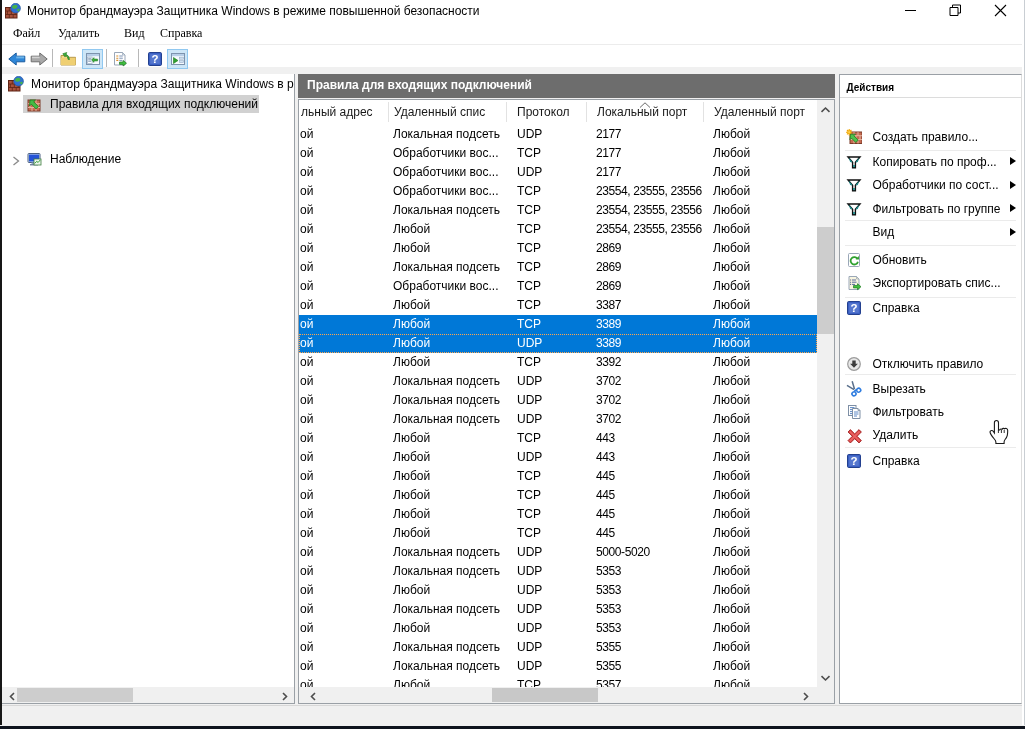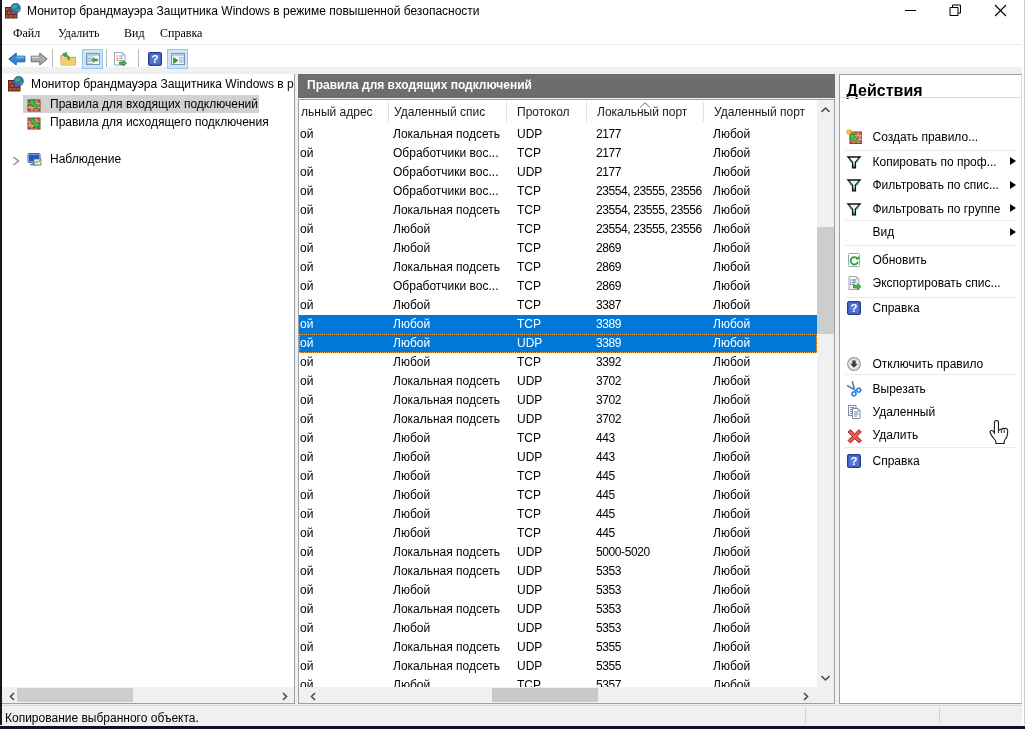--- a/index.html
+++ b/index.html
@@ -38,21 +38,21 @@
 .row i.c4 { letter-spacing:-0.4px; }
 .row.sel { background:#0078d7; color:#fff; }
 .row.foc { outline:1px dotted #ffa64d; outline-offset:-1px; }
 #vsb { position:absolute; right:0; top:0; width:17px; height:603px; background:#f0f0f0; }
 #vthumb { position:absolute; left:0; top:127px; width:17px; height:107px; background:#cdcdcd; }
 #hsb { position:absolute; left:0; top:587px; width:518px; height:16px; background:#f0f0f0; }
 #hthumb { position:absolute; left:193px; top:1px; width:106px; height:14px; background:#c8c8c8; }
 .sbarrow { position:absolute; color:#5a5a5a; font-size:11px; }
 #actions { position:absolute; left:838.5px; top:74px; width:183.5px; height:630px; background:#fff;
   border:1px solid #9aa0a6; border-right:1px solid #dcdcdc; overflow:hidden; }
-#acttitle { position:absolute; left:7px; top:7px; font-weight:bold; font-size:16px; }
+#acttitle { position:absolute; left:7px; top:7px; font-weight:bold; font-size:10px; }
 #actsep { position:absolute; left:0; top:21.5px; width:100%; height:1px; background:#dcdcdc; }
 .ahdr { position:absolute; left:0; width:100%; height:25px; background:linear-gradient(#e8f1fb,#b4cbe3);
   color:#1c3a5e; line-height:25px; padding-left:7px; letter-spacing:-0.2px;
   border-bottom:1px solid #9fb6cd; }
 .ahdr .up { position:absolute; right:4.5px; top:9px; width:0; height:0;
   border-left:6px solid transparent; border-right:6px solid transparent; border-bottom:6.5px solid #000; }
 #ahdr1 { top:23px; }
 #ahdr2 { top:250.5px; }
 .aitem { position:absolute; left:0; width:100%; height:0; }
 .aicon { position:absolute; left:6.5px; top:-8px; }
@@ -151,27 +151,20 @@
 <path d="M7 3.4 q1.8 -2.2 4.4 -1.4 q1.9 0.9 0.8 2.6 q-1.3 1.6 -3.5 1.1 q-2 -0.5 -1.7 -2.3z" fill="#46b44a"></path>
 <path d="M11.2 7.2 q2 0.2 2.7 1.6 q1 -1.6 0.6 -3.2 l-1.8 0.4 z" fill="#46b44a"></path>
           </svg></span>Монитор брандмауэра Защитника Windows в режиме повышенной безопасности</div>
     <div class="titem" style="left:48px;top:20.5px"><span class="ticon" style="left:-24px"><svg width="16" height="16" viewBox="0 0 16 16">
             <g transform="translate(1.5,0.5)">
               <rect x="0.5" y="3.5" width="12" height="11" fill="#c66b52" stroke="#7a3b28" stroke-width="1"></rect>
 <path d="M0.5 7.2 h12 M0.5 11 h12 M4.5 3.5 v3.7 M8.5 3.5 v3.7 M2.5 7.2 v3.8 M6.5 7.2 v3.8 M10.5 7.2 v3.8 M4.5 11 v3.5 M8.5 11 v3.5" stroke="#e8b9a4" stroke-width="0.9" fill="none"></path>
             </g>
             <path d="M4 4 h5.5 l-1.8 1.8 l4.8 4.8 l-2.4 2.4 l-4.8 -4.8 L3.5 10 z" fill="#44bb44" stroke="#1f7a1f" stroke-width="0.8"></path>
           </svg></span>Правила для входящих подключений</div>
-    <div class="titem" style="left:48px;top:39px"><span class="ticon" style="left:-24px"><svg width="16" height="16" viewBox="0 0 16 16">
-            <g transform="translate(1.5,0.5)">
-              <rect x="0.5" y="3.5" width="12" height="11" fill="#c66b52" stroke="#7a3b28" stroke-width="1"></rect>
-<path d="M0.5 7.2 h12 M0.5 11 h12 M4.5 3.5 v3.7 M8.5 3.5 v3.7 M2.5 7.2 v3.8 M6.5 7.2 v3.8 M10.5 7.2 v3.8 M4.5 11 v3.5 M8.5 11 v3.5" stroke="#e8b9a4" stroke-width="0.9" fill="none"></path>
-            </g>
-            <path d="M13 13 v-5.5 l-1.8 1.8 l-4.8 -4.8 l-2.4 2.4 l4.8 4.8 L7 13.5 z" fill="#44bb44" stroke="#1f7a1f" stroke-width="0.8"></path>
-          </svg></span>Правила для исходящего подключения</div>
     <div class="titem" style="left:48px;top:76px"><span class="ticon" style="left:-39px;top:3px"><svg width="10" height="10" viewBox="0 0 10 10">
             <path d="M2.5 1 L7.5 5 L2.5 9" fill="none" stroke="#8a8a8a" stroke-width="1.3"></path>
           </svg></span><span class="ticon" style="left:-24px"><svg width="16" height="16" viewBox="0 0 16 16">
 <rect x="2" y="2.5" width="12" height="9" rx="0.8" fill="#cfe0f2" stroke="#4a5f80"></rect>
 <rect x="3" y="3.5" width="10" height="7" fill="#2553d6"></rect>
 <rect x="5.5" y="11.5" width="5" height="1.8" fill="#8ea6c2"></rect>
 <path d="M4 13.8 h8" stroke="#4a5f80" stroke-width="1.1"></path>
 <rect x="8" y="8" width="7" height="6" fill="#eef6ee" stroke="#3f7d3f" stroke-width="0.8"></rect>
 <path d="M8.7 12.5 l2 -2.2 l1.4 1.2 l2.2 -2.6" stroke="#3aa23a" stroke-width="1" fill="none"></path>
           </svg></span>Наблюдение</div>
@@ -457,21 +450,21 @@
         <span class="alabel">Копировать по проф...</span>
         <span class="tri"></span>
       </div>
 <div class="aitem" style="top:110.0px">
         <span class="aicon"><svg width="16" height="16" viewBox="0 0 16 16">
 <path d="M2 3 h12 l-4.6 5.2 v5.6 h-2.8 V8.2 z" fill="#ffffff" stroke="#111111" stroke-width="1.4"></path>
 <path d="M2.6 3.6 l3.6 4 v1 l-2 -0.6 z" fill="#1d8a8a"></path>
 <path d="M13.4 3.6 l-3.6 4 v1 l2 -0.6 z" fill="#1d8a8a"></path>
 <rect x="7.1" y="11" width="1.8" height="2.2" fill="#1d8a8a"></rect>
           </svg></span>
-        <span class="alabel">Фильтровать по спис...</span>
+        <span class="alabel">Обработчики по сост...</span>
         <span class="tri"></span>
       </div>
 <div class="aitem" style="top:133.5px">
         <span class="aicon"><svg width="16" height="16" viewBox="0 0 16 16">
 <path d="M2 3 h12 l-4.6 5.2 v5.6 h-2.8 V8.2 z" fill="#ffffff" stroke="#111111" stroke-width="1.4"></path>
 <path d="M2.6 3.6 l3.6 4 v1 l-2 -0.6 z" fill="#1d8a8a"></path>
 <path d="M13.4 3.6 l-3.6 4 v1 l2 -0.6 z" fill="#1d8a8a"></path>
 <rect x="7.1" y="11" width="1.8" height="2.2" fill="#1d8a8a"></rect>
           </svg></span>
         <span class="alabel">Фильтровать по группе</span>
@@ -526,21 +519,21 @@
         <span class="alabel">Вырезать</span>
       </div>
 <div class="aitem" style="top:337.0px">
         <span class="aicon"><svg width="16" height="16" viewBox="0 0 16 16">
 <rect x="2.5" y="1.5" width="7.5" height="10" fill="#ffffff" stroke="#7e8fa5"></rect>
 <path d="M4 3.6 h4.5 M4 5.6 h3 M4 7.6 h4.5 M4 9.6 h3" stroke="#4a7ac0" stroke-width="0.9"></path>
 <path d="M6.5 4.5 h5.5 l2 2 v8 h-7.5 z" fill="#ffffff" stroke="#7e8fa5"></path>
 <path d="M12 4.5 v2 h2" fill="none" stroke="#7e8fa5" stroke-width="0.8"></path>
 <path d="M8 8 h4.5 M8 10 h4.5 M8 12 h3" stroke="#4a7ac0" stroke-width="0.9"></path>
           </svg></span>
-        <span class="alabel">Удаленный</span>
+        <span class="alabel">Фильтровать</span>
       </div>
 <div class="aitem" style="top:360.0px">
         <span class="aicon"><svg width="18" height="18" viewBox="0 0 18 18">
             <g transform="translate(0.2,1)">
 <path d="M1.8 4 L4.2 1.6 L8.5 5.9 L12.8 1.6 L15.2 4 L10.9 8.3 L15.2 12.6 L12.8 15 L8.5 10.7 L4.2 15 L1.8 12.6 L6.1 8.3 z" fill="#d63a3a" stroke="#9c1c1c" stroke-width="0.8"></path>
 <path d="M2.9 4 L4.2 2.7 L8.5 7 L12.8 2.7 L14.1 4 L9.8 8.3 L14.1 12.6 L12.8 13.9 L8.5 9.6 L4.2 13.9 L2.9 12.6 L7.2 8.3 z" fill="#ee7070" opacity="0.75"></path>
             </g>
           </svg></span>
         <span class="alabel">Удалить</span>
       </div>
@@ -557,17 +550,12 @@
 <div class="asep" style="top:169.5px"></div>
 <div class="asep" style="top:221.5px"></div>
 <div class="asep" style="top:299.3px"></div>
 <div class="asep" style="top:372.2px"></div>
   </div>
   <div id="cursor"><svg width="22" height="26" viewBox="0 0 22 26">
 <path d="M8.5 1.5 c1.3 0 2 .9 2 2.2 v7.2 l1.1 .1 c.5 -1 1.6 -1.2 2.5 -.8 .6 -1 1.8 -1 2.6 -.5 .7 -.7 3 -.4 3 1.8 0 .8 -.1 3.4 -.4 4.8 -.4 1.7 -1.3 3.2 -2.2 4.2 -.8 1 -1 1.6 -1 2.6 v1.4 h-8.2 v-1.3 c0 -1.2 -.5 -2 -1.6 -3.2 -1.2 -1.3 -2.3 -2.7 -3.4 -4.6 -.8 -1.4 -1.4 -2.7 -.4 -3.5 .9 -.8 2.2 -.5 3 .7 l.9 1.4 V3.7 c0 -1.4 .8 -2.2 2.1 -2.2z" fill="#ffffff" stroke="#1a1a1a" stroke-width="1.1"></path>
 <path d="M10.4 11 v3 M13.4 10.6 v3.4 M16.2 10.9 v3.1" stroke="#1a1a1a" stroke-width="0.9" fill="none"></path>
       </svg></div>
   <div id="statusline"></div>
-  <div id="statusbar">
-    <span style="position:absolute;left:5px;top:4.5px">Копирование выбранного объекта.</span>
-    <span class="vsep" style="left:805px"></span>
-    <span class="vsep" style="left:939px"></span>
-  </div>
 </div>
 </body></html>

